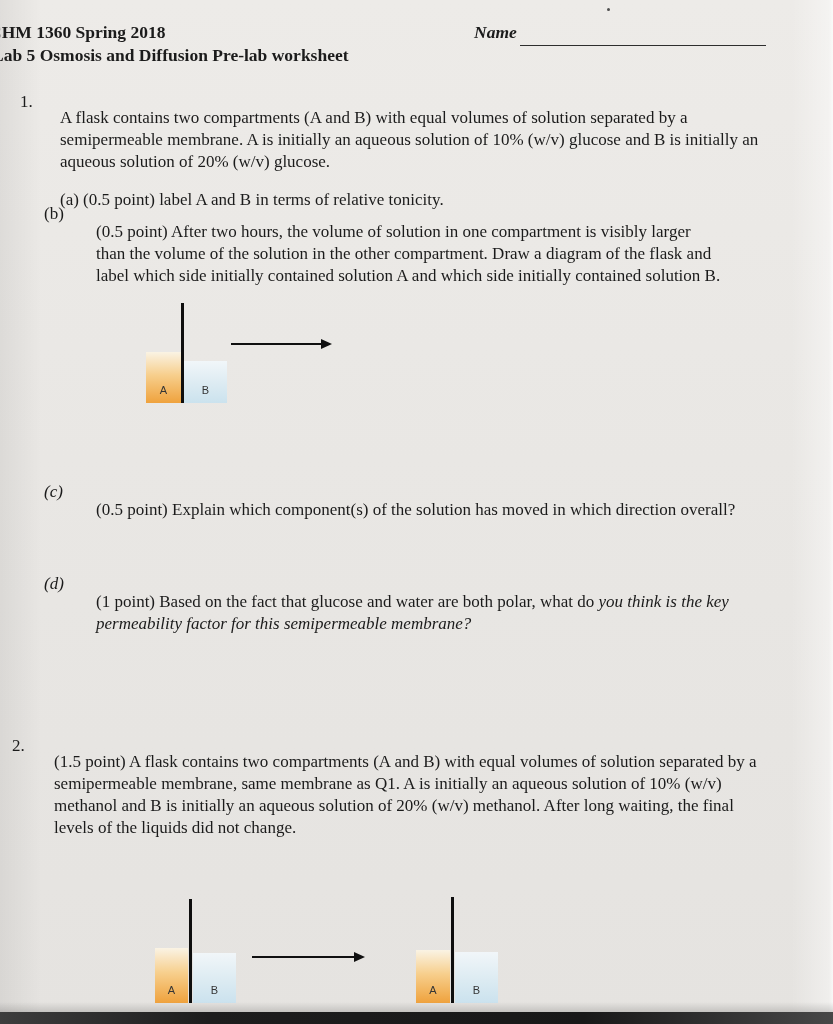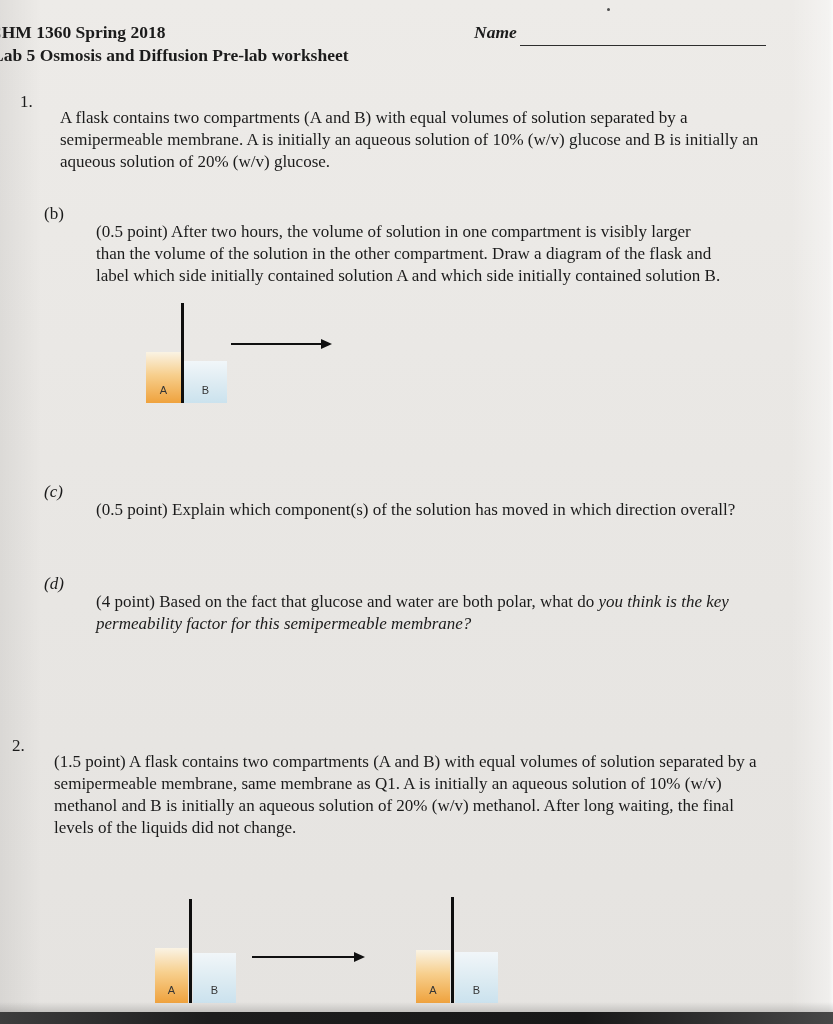--- a/index.html
+++ b/index.html
@@ -108,20 +108,21 @@
 <div class="hdr" style="left:-11px; top:22px;">CHM 1360 Spring 2018</div>
 <div class="hdr" style="left:474px; top:22px;font-style:italic;">Name</div>
 <div class="name-underline"></div>
 <div class="hdr" style="left:-8px; top:45px;">Lab 5 Osmosis and Diffusion Pre-lab worksheet</div>
 
 <div class="qblock" style="left:20px; top:91px;">
   <div class="qrow">
     <span class="qnum" style="width:24px;">1.</span>
     <div class="qbody" style="width:738px;">
       <p>A flask contains two compartments (A and B) with equal volumes of solution separated by a semipermeable membrane. A is initially an aqueous solution of 10% (w/v) glucose and B is initially an aqueous solution of 20% (w/v) glucose.</p>
+      <p>(a) (0.5 point) label A and B in terms of relative tonicity.</p>
     </div>
   </div>
 </div>
 
 <div class="part" style="top:203px;">
   <span class="marker">(b)</span>
   <div class="ptext" style="width:664px;">
     <p>(0.5 point) After two hours, the volume of solution in one compartment is visibly larger than the volume of the solution in the other compartment. Draw a diagram of the flask and label which side initially contained solution A and which side initially contained solution B.</p>
   </div>
 </div>
@@ -141,21 +142,21 @@
 <div class="part" style="top:481px;">
   <span class="marker it">(c)</span>
   <div class="ptext" style="width:700px;">
     <p>(0.5 point) Explain which component(s) of the solution has moved in which direction overall?</p>
   </div>
 </div>
 
 <div class="part" style="top:573px;">
   <span class="marker it">(d)</span>
   <div class="ptext" style="width:702px;">
-    <p><span>(4 point) Based on the fact that glucose and water are both polar, what do </span><span class="em">you think is the key permeability factor for this semipermeable membrane?</span></p>
+    <p><span>(1 point) Based on the fact that glucose and water are both polar, what do </span><span class="em">you think is the key permeability factor for this semipermeable membrane?</span></p>
   </div>
 </div>
 
 <div class="qblock" style="left:12px; top:735px;">
   <div class="qrow">
     <span class="qnum" style="width:26px;">2.</span>
     <div class="qbody" style="width:740px;">
       <p>(1.5 point) A flask contains two compartments (A and B) with equal volumes of solution separated by a semipermeable membrane, same membrane as Q1. A is initially an aqueous solution of 10% (w/v) methanol and B is initially an aqueous solution of 20% (w/v) methanol. After long waiting, the final levels of the liquids did not change.</p>
     </div>
   </div>

